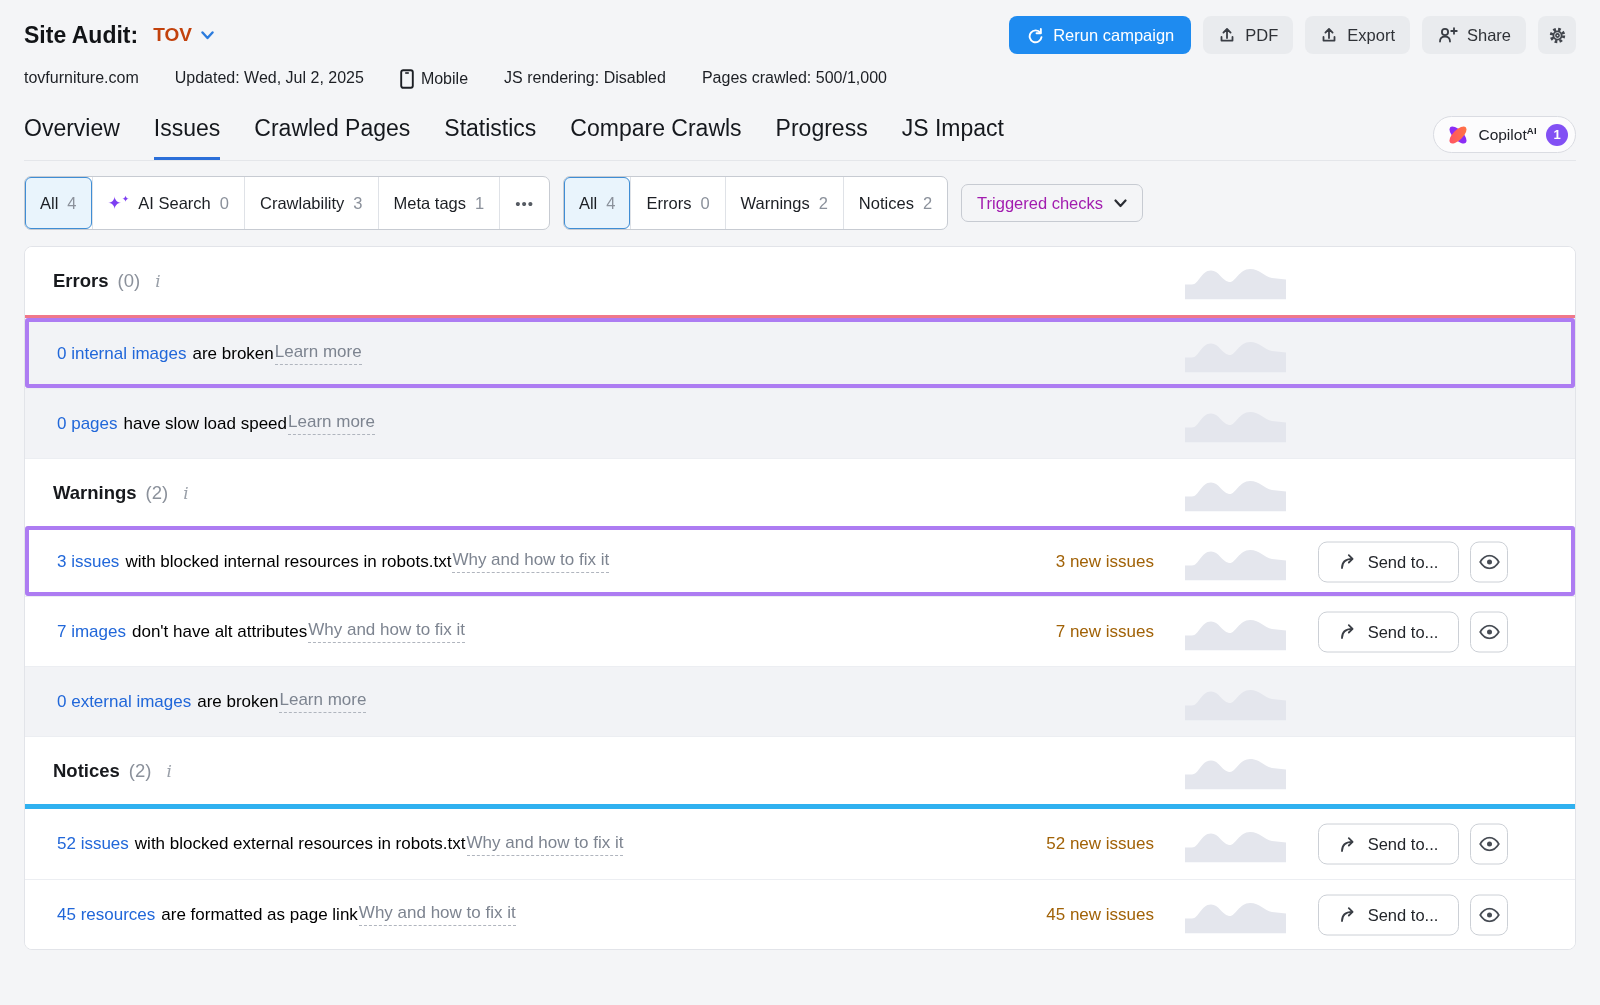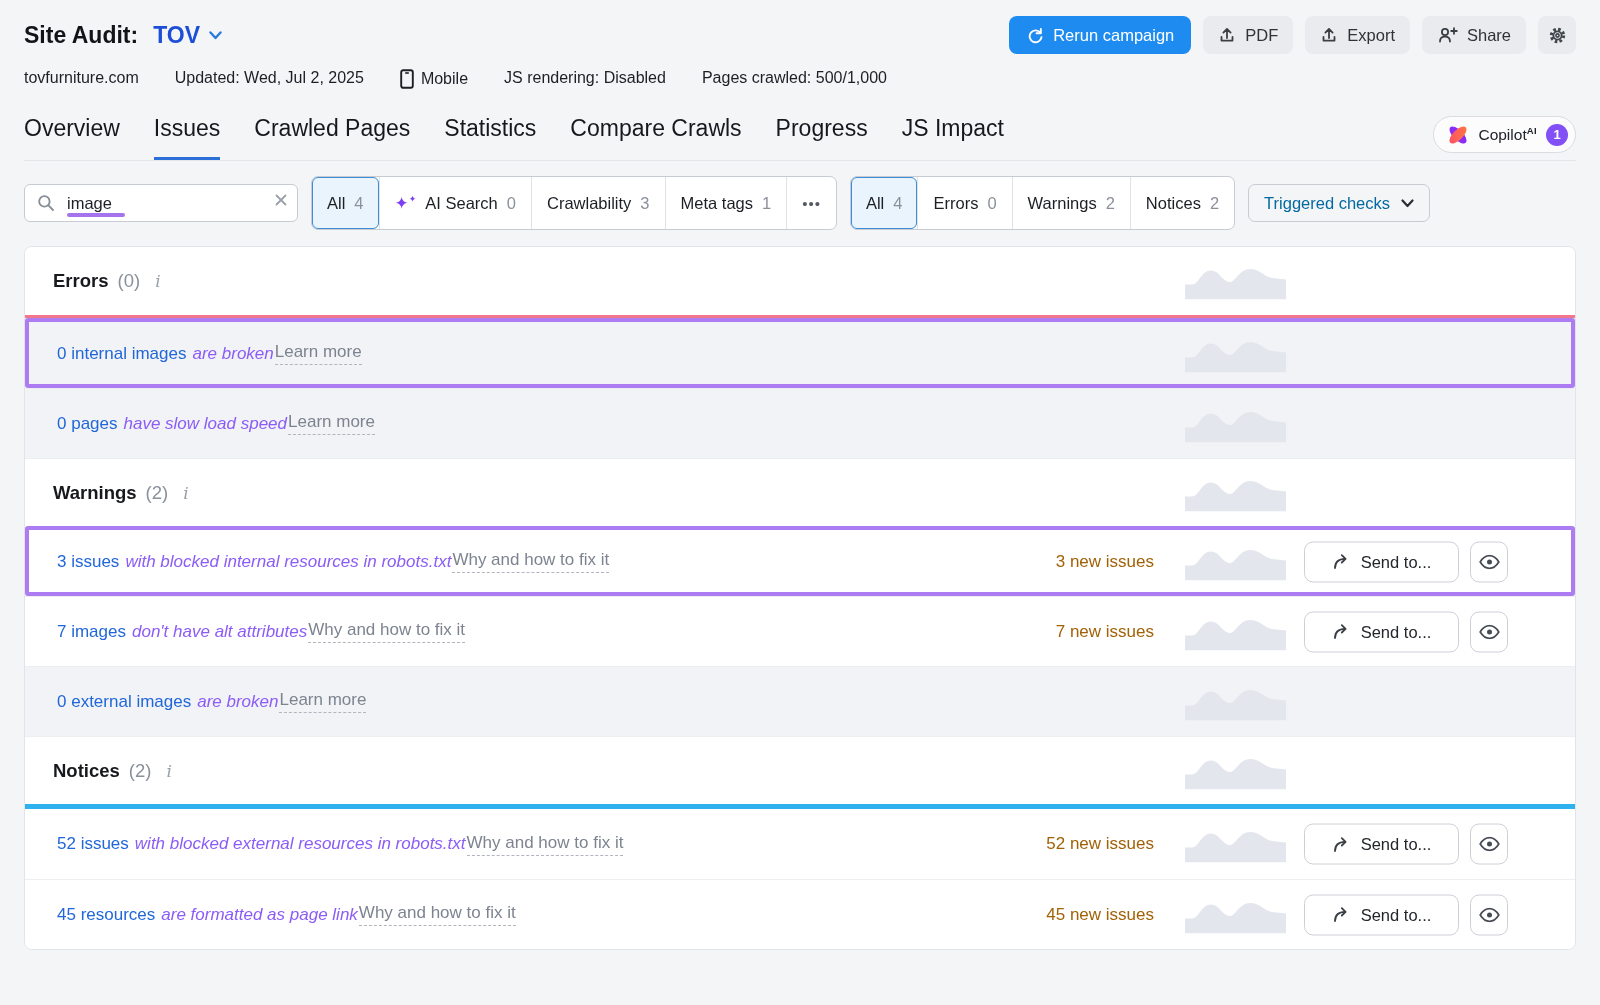--- a/index.html
+++ b/index.html
@@ -9,21 +9,21 @@
     background: #f4f5f7;
     color: #1d2025;
     overflow: hidden;
   }
   .page { padding: 16px 24px 0 24px; }
 
   
   .topbar { display: flex; align-items: center; }
   .title { font-size: 23px; font-weight: 700; color: #121417; }
   .campaign { display: flex; align-items: center; gap: 9px; margin-left: 15px; cursor: pointer; }
-  .campaign-name { font-size: 23px; font-weight: 700; color: #1d4ed8; }
+  .campaign-name { font-size: 19px; font-weight: 700; color: #c2410c; }
   .topbar-actions { margin-left: auto; display: flex; gap: 12px; align-items: center; }
   .btn { display: inline-flex; align-items: center; justify-content: center; gap: 9px;
          height: 38px; border-radius: 8px; border: none; font-size: 16.5px; cursor: pointer;
          font-family: "Liberation Sans", sans-serif; }
   .btn-primary { background: #1e8bf0; color: #fff; padding: 0 17px; font-weight: 400; justify-content: flex-end; }
   .btn-gray { background: #e9ebee; color: #2f3237; padding: 0 15px; }
   .btn-iconly { width: 38px; padding: 0; }
 
   
   .meta { display: flex; align-items: flex-start; gap: 36px; margin-top: 15px; font-size: 16px; color: #1c1f24; }
@@ -59,44 +59,44 @@
   .seg-group { display: flex; align-items: stretch; height: 54px; border: 1px solid #c7cbd2; border-radius: 7px;
                background: #fff; }
   .seg { display: flex; align-items: center; gap: 9px; padding: 0 15px; font-size: 16.5px; color: #1c1f24;
          border-left: 1px solid #dfe2e7; cursor: pointer; white-space: nowrap; }
   .seg:first-child { border-left: none; border-radius: 6px 0 0 6px; }
   .seg:last-child { border-radius: 0 6px 6px 0; }
   .seg .cnt { color: #8b919b; }
   .seg.selected { background: #e9f4fc; outline: 1px solid #3f8dd4; outline-offset: -1px; border-radius: 6px; }
   .seg.dots { color: #565b63; font-size: 15px; letter-spacing: 1px; }
   .dropdown { display: flex; align-items: center; gap: 11px; height: 38px; padding: 0 15px;
-              border: 1px solid #c7cbd2; border-radius: 7px; font-size: 16.5px; color: #0369a1; cursor: pointer; }
+              border: 1px solid #c7cbd2; border-radius: 7px; font-size: 16.5px; color: #a21caf; cursor: pointer; }
 
   
   .card { margin-top: 24px; background: #fff; border: 1px solid #e2e4e9; border-radius: 8px; overflow: hidden; }
   .sec-header { position: relative; height: 68px; display: flex; align-items: center; padding: 0 28px; background: #fff; }
   .sec-title { font-size: 18.5px; font-weight: 700; color: #17191d; }
   .sec-count { font-size: 18.5px; color: #8b919b; margin-left: 9px; }
   .info-i { margin-left: 15px; color: #9aa0a9; font-style: italic; font-family: "DejaVu Serif", serif;
             font-size: 17px; cursor: pointer; }
   .sev-line { width: 100%; }
   .sev-line.errors { height: 3px; background: #f0788a; }
   .sev-line.notices { height: 5px; background: #2fb1f0; }
   .row { position: relative; height: 70px; display: flex; align-items: center; padding: 0 450px 0 32px;
          background: #fff; border-top: 1px solid #eceef2; font-size: 17px; }
   .row.muted { background: #f2f3f6; }
   .row.highlighted { outline: 4px solid #ad7cf2; outline-offset: -4px; border-radius: 3px; z-index: 1; }
   .lnk { color: #2167d9; cursor: pointer; white-space: nowrap; }
-  .txt { color: #8b5cf6; margin-left: 6px; white-space: nowrap; font-style: italic; }
+  .txt { color: #000000; margin-left: 6px; white-space: nowrap; }
   .more { color: #7d8490; margin-left: 1px; border-bottom: 1px dashed #b0b5be; padding-bottom: 2px;
           cursor: pointer; white-space: nowrap; }
   .newiss { position: absolute; right: 421px; color: #a16207; cursor: pointer; white-space: nowrap; }
   .spark { position: absolute; right: 289px; top: 50%; transform: translateY(-50%); width: 101px; height: 37px; }
   .send-btn { position: absolute; right: 116px; top: 50%; transform: translateY(-50%);
-              height: 41px; width: 155px; border: 1px solid #ccd0d6; border-radius: 9px; background: #fff;
+              height: 41px; width: 141px; border: 1px solid #ccd0d6; border-radius: 9px; background: #fff;
               display: flex; align-items: center; justify-content: center; gap: 10px; font-size: 16.5px;
               color: #23262b; cursor: pointer; font-family: "Liberation Sans", sans-serif; }
   .eye-btn { position: absolute; right: 67px; top: 50%; transform: translateY(-50%);
              height: 41px; width: 38px; border: 1px solid #ccd0d6; border-radius: 9px; background: #fff;
              display: flex; align-items: center; justify-content: center; cursor: pointer; }
   svg { display: block; }
 </style>
 </head>
 <body>
 
@@ -192,35 +192,20 @@
       <span class="copilot-logo">
           <i class="lobe-a"></i>
           <i class="lobe-b"></i>
         </span>
       <span class="copilot-label"><span>Copilot</span><sup>AI</sup></span>
       <span class="copilot-badge">1</span>
     </div>
   </div>
 
   <div class="filters">
-    <div class="search">
-      <span class="mag">
-        <svg width="18" height="18" viewBox="0 0 18 18">
-            <circle cx="7.4" cy="7.4" r="5.2" fill="none" stroke="#868d96" stroke-width="1.8"></circle>
-            <line x1="11.4" y1="11.4" x2="16" y2="16" stroke="#868d96" stroke-width="1.8" stroke-linecap="round"></line>
-          </svg>
-      </span>
-      <input type="text" value="image" style="">
-      <span class="mark"></span>
-      <button class="clear">
-        <svg width="14" height="14" viewBox="0 0 14 14">
-            <path d="M2.5 2.5 L11.5 11.5 M11.5 2.5 L2.5 11.5" stroke="#9aa0a8" stroke-width="1.8" stroke-linecap="round"></path>
-          </svg>
-      </button>
-    </div>
 
     <div class="seg-group">
       <div class="seg selected">
         <span>All</span>
         <span class="cnt">4</span>
       </div>
       <div class="seg">
         <span style="color:#7d3ff2;font-size:17px;line-height:1;">✦<span style="font-size:9px;vertical-align:super;">✦</span></span>
         <span>AI Search</span>
         <span class="cnt">0</span>

